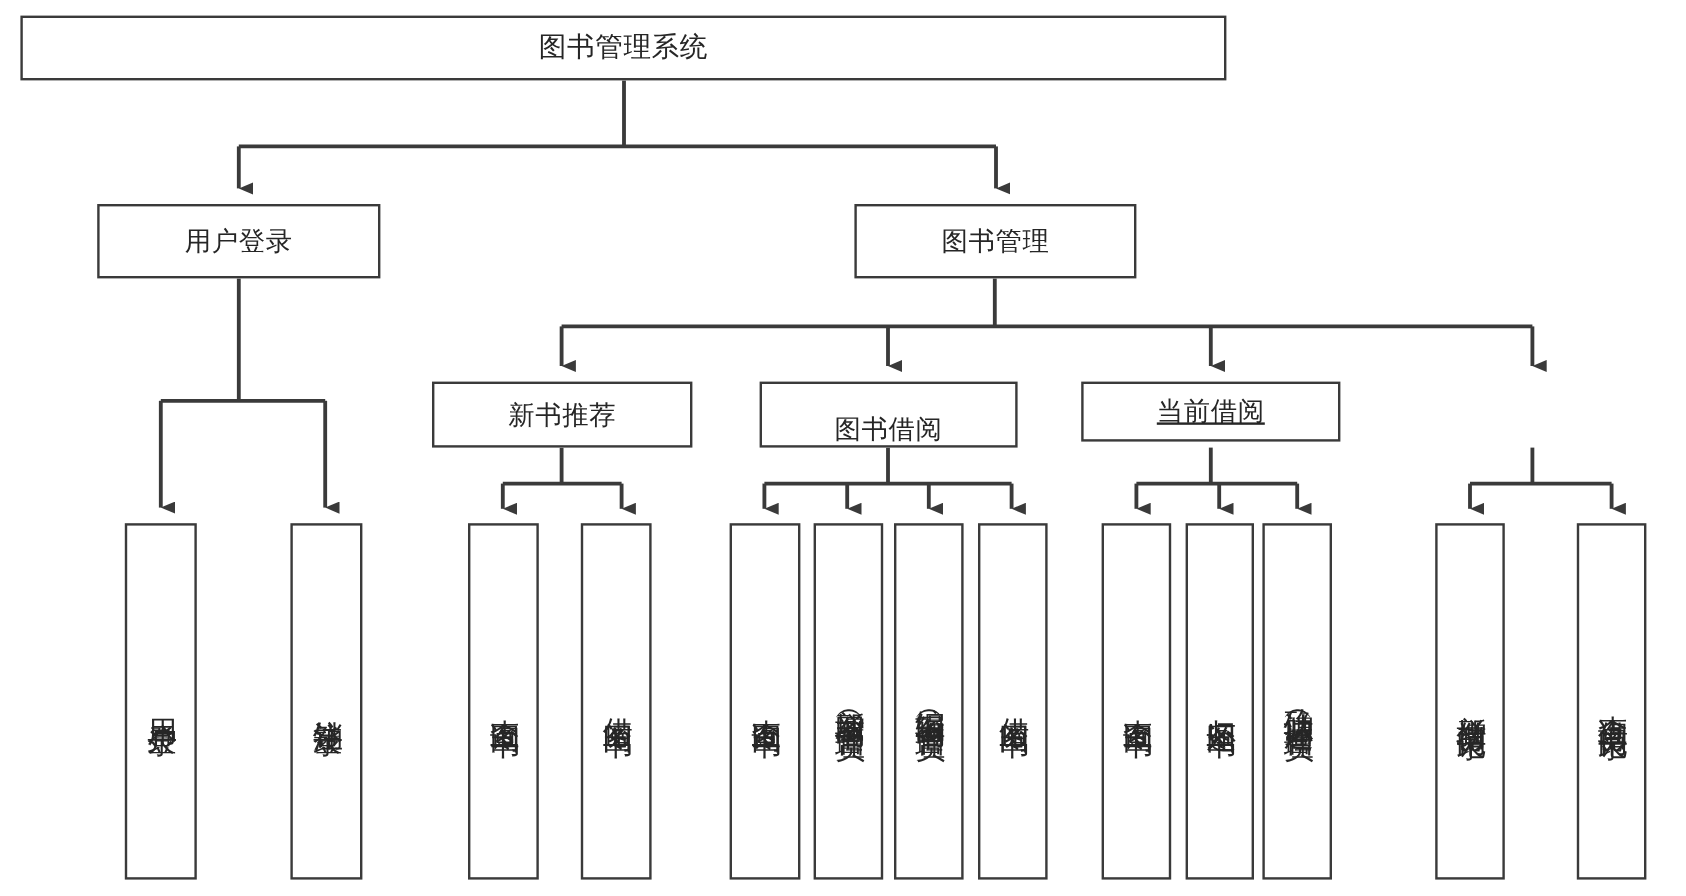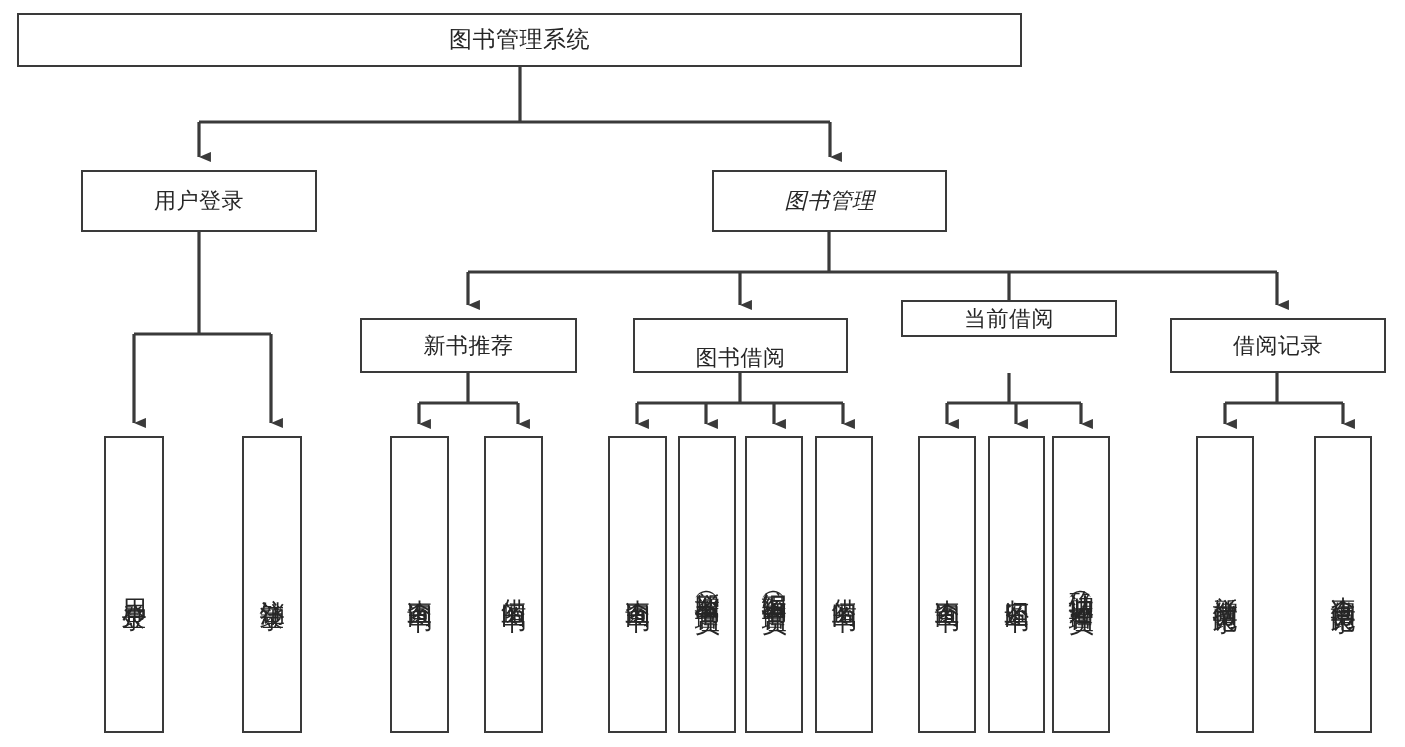--- a/index.html
+++ b/index.html
@@ -132,39 +132,36 @@
   </svg>
 
   <div class="node horiz root" style="left:17px; top:13px; width:1005px; height:54px;">
     <span class="label">图书管理系统</span>
   </div>
 
   <div class="node horiz" style="left:81px; top:170px; width:236px; height:62px;">
     <span class="label">用户登录</span>
   </div>
 
-  <div class="node horiz" style="left:712px; top:170px; width:235px; height:62px;font-style:italic;">
+  <div class="node horiz" style="left:712px; top:170px; width:235px; height:62px;">
     <span class="label">图书管理</span>
   </div>
 
   <div class="node horiz" style="left:360px; top:318px; width:217px; height:55px;">
     <span class="label">新书推荐</span>
   </div>
 
   <div class="node horiz" style="left:633px; top:318px; width:215px; height:55px;align-items:flex-end;">
     <span class="label">图书借阅</span>
   </div>
 
-  <div class="node horiz" style="left:901px; top:300px; width:216px; height:37px;">
+  <div class="node horiz" style="left:901px; top:318px; width:216px; height:50px;text-decoration:underline;">
     <span class="label">当前借阅</span>
   </div>
 
-  <div class="node horiz" style="left:1170px; top:318px; width:216px; height:55px;">
-    <span class="label">借阅记录</span>
-  </div>
 
   <div class="node vert" style="left:104px; top:436px; width:60px; height:297px;">
     <span class="label">用户登录</span>
   </div>
 
   <div class="node vert" style="left:242px; top:436px; width:60px; height:297px;">
     <span class="label">注销登录</span>
   </div>
 
   <div class="node vert" style="left:390px; top:436px; width:59px; height:297px;">

